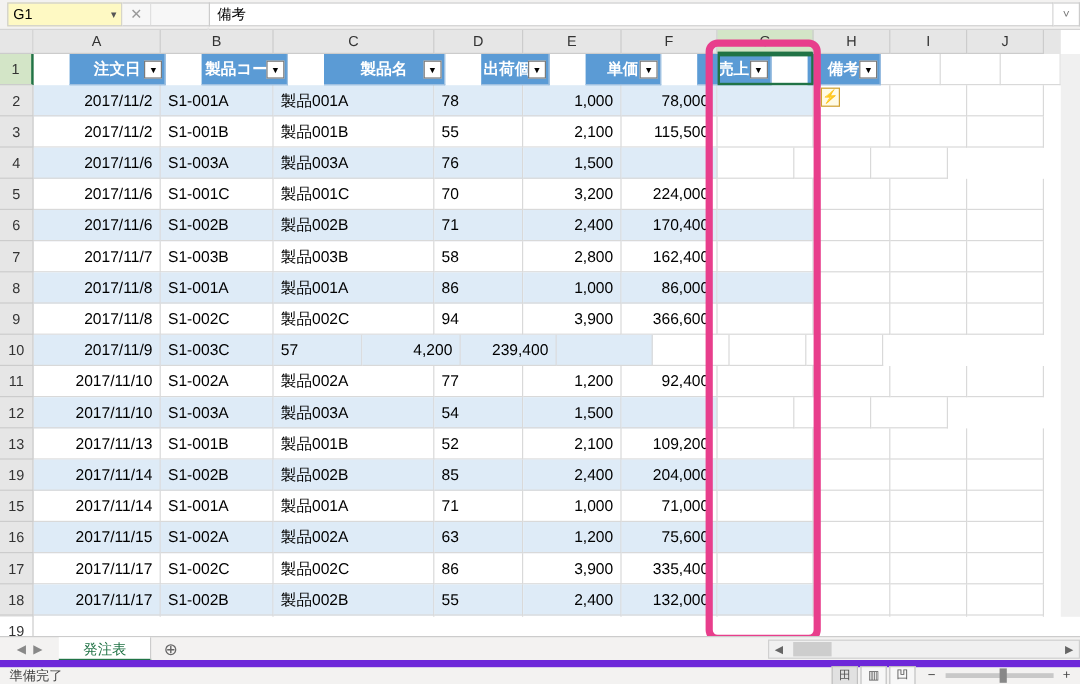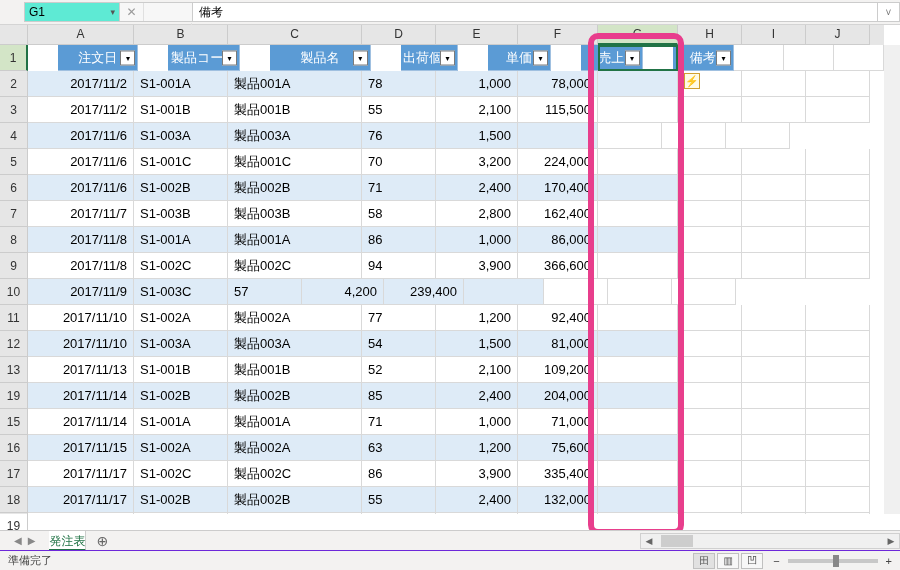--- a/index.html
+++ b/index.html
@@ -16,23 +16,23 @@
     height: 25px;
     background: #f3f2f1;
     border-bottom: 1px solid #d4d4d4;
     display: flex;
     align-items: center;
     gap: 0;
   }
   .name-box {
     width: 96px;
     height: 20px;
-    background: #5eead4;
+    background: #fef9c3;
     border: 1px solid #ccc;
-    margin-left: 24px;
+    margin-left: 6px;
     display: flex;
     align-items: center;
     padding: 0 4px;
     font-size: 12px;
   }
   .name-box .dd {
     margin-left: auto;
     font-size: 9px;
     color: #555;
   }
@@ -145,21 +145,21 @@
     line-height: 25px;
     padding: 0 6px;
     font-size: 13px;
     white-space: nowrap;
     overflow: hidden;
     color:#000;
   }
   .hdr {
     background: #5b9bd5;
     color: #fff;
-    font-weight: 400;
+    font-weight: 700;
     text-align: center;
     border-right: 1px solid #a0c0e0;
     border-bottom: 1px solid #a0c0e0;
     position: relative;
     display:flex;
     align-items:flex-end;
     justify-content:center;
     margin-left:30px;
   }
   .hdr .fbtn {
@@ -217,21 +217,21 @@
     left: 0; right: 0; bottom: 20px;
     height: 20px;
     background: #f3f2f1;
     display:flex;
     align-items:center;
     border-top:1px solid #ccc;
   }
   .tab-nav { display:flex; gap:6px; padding:0 14px; color:#888; font-size:10px;}
   .tab {
     height:20px;
-    padding:0 0;
+    padding:0 20px;
     line-height:20px;
     font-size:12px;
     border-right:1px solid #ccc;
     background:#f3f2f1;
     color:#333;
   }
   .tab.active {
     background:#fff;
     border-bottom:2px solid #217346;
     color:#217346;
@@ -247,21 +247,21 @@
     display:flex;
     align-items:center;
   }
   .hscroll .thumb{ width:32px;height:12px;background:#cdcdcd;margin-left:4px;}
   .hscroll .arrow{width:16px;text-align:center;font-size:9px;color:#666;}
 
   .status-bar {
     position:absolute;
     left:0;right:0;bottom:0;height:20px;
     background:#f3f2f1;
-    border-top:1px solid #6d28d9;
+    border-top:6px solid #6d28d9;
     display:flex;
     align-items:center;
     padding:0 8px;
     font-size:11px;
     color:#444;
   }
   .status-right{margin-left:auto;display:flex;align-items:center;gap:2px;}
   .view-btn{width:22px;height:16px;border:1px solid #c0c0c0;display:flex;align-items:center;justify-content:center;font-size:10px;color:#555;background:#f7f7f7;}
   .view-btn.on{background:#e1e1e1;}
   .zoom-slider{width:90px;height:4px;background:#c8c8c8;margin:0 6px;position:relative;}
@@ -475,21 +475,20 @@
         <div class="cell cH"></div>
         <div class="cell cI"></div>
         <div class="cell cJ"></div>
       </div>
       <div class="grid-row">
         <div class="cell cA band nright">2017/11/10</div>
         <div class="cell cB band ncenter">S1-003A</div>
         <div class="cell cC band">製品003A</div>
         <div class="cell cD band ncenter">54</div>
         <div class="cell cE band nright">1,500</div>
-        <div class="cell cF band nright">81,000</div>
         <div class="cell cG band"></div>
         <div class="cell cH"></div>
         <div class="cell cI"></div>
         <div class="cell cJ"></div>
       </div>
       <div class="grid-row">
         <div class="cell cA nright">2017/11/13</div>
         <div class="cell cB ncenter">S1-001B</div>
         <div class="cell cC">製品001B</div>
         <div class="cell cD ncenter">52</div>

